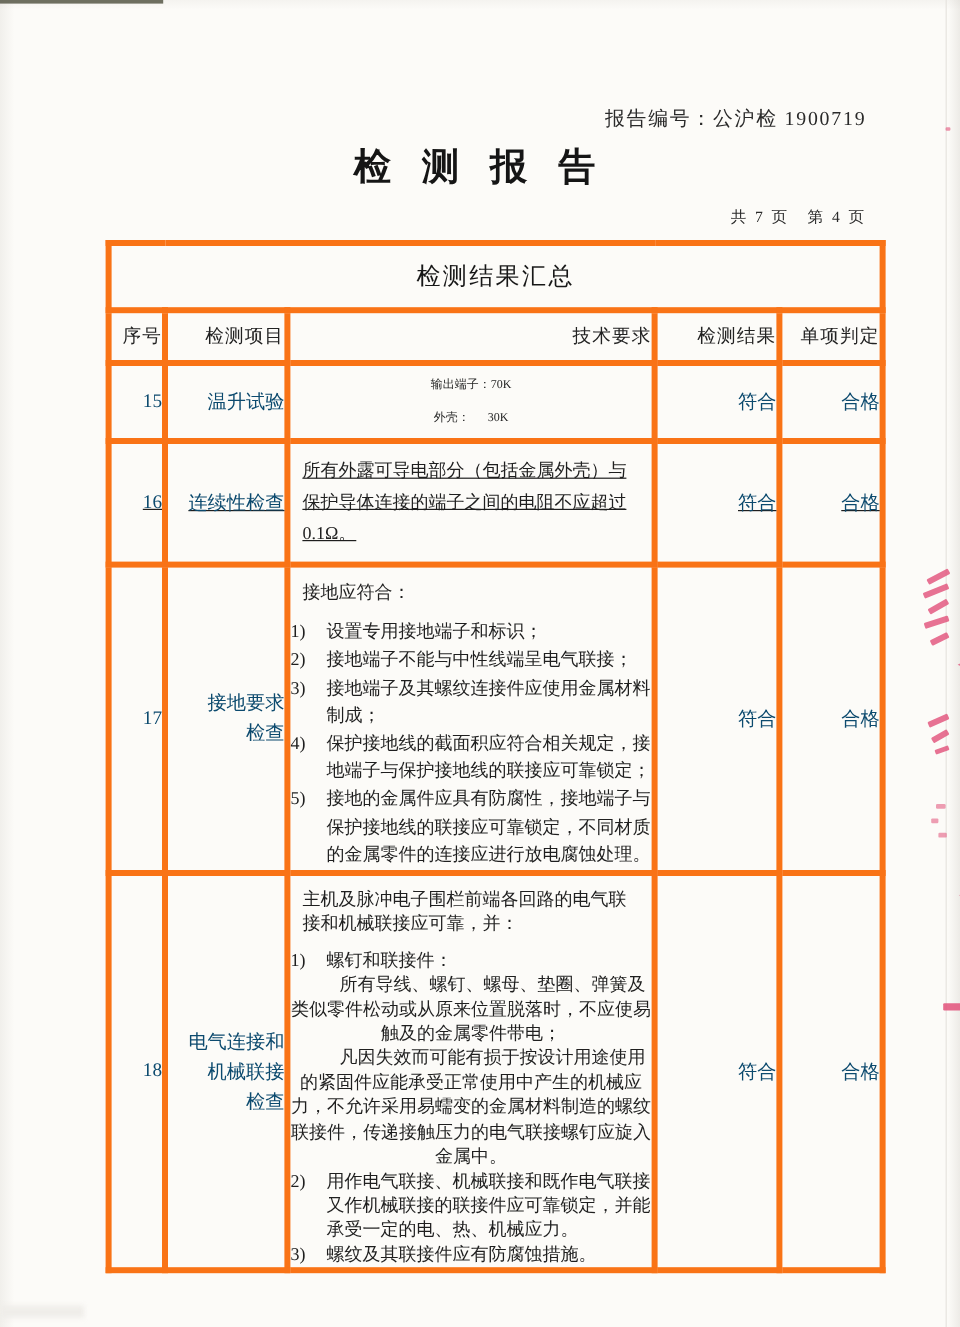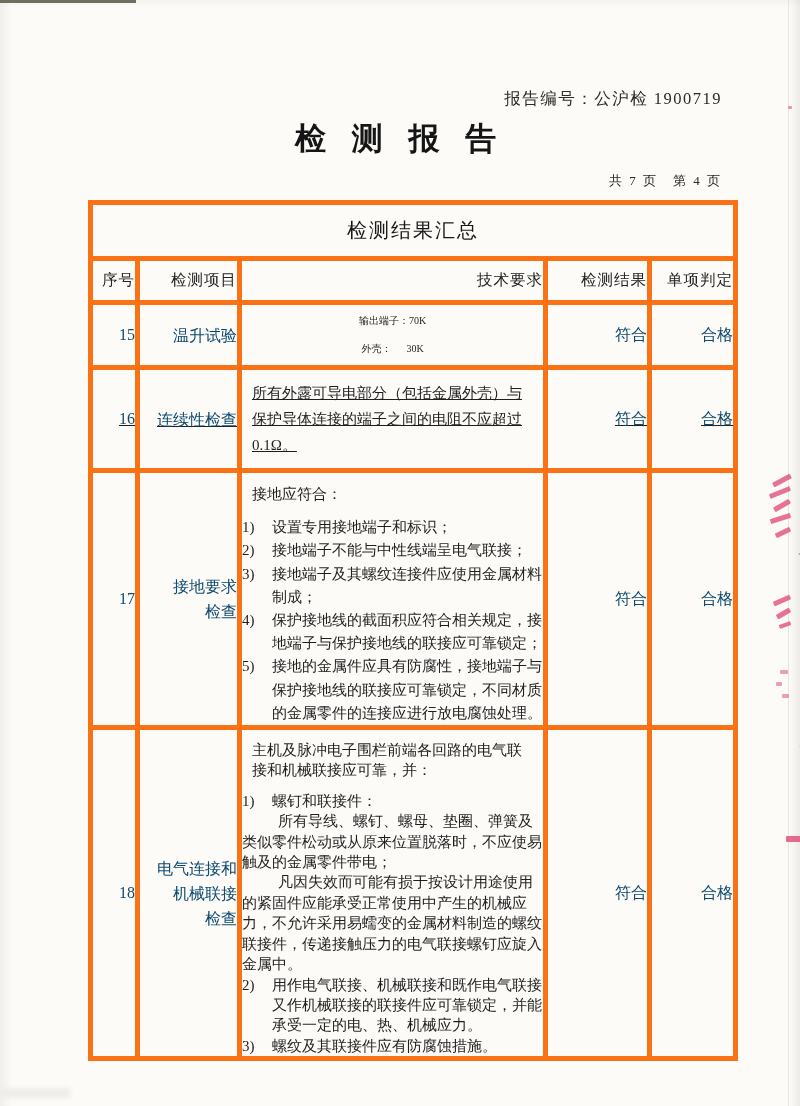--- a/index.html
+++ b/index.html
@@ -41,21 +41,21 @@
 
   .req-centered{text-align:center;}
   .req-centered .cline{display:block;line-height:28px;font-size:10px;white-space:pre;}
   .reqwrap{line-height:26px;}
   .row-2 .reqwrap{line-height:23.2px;}
   .row-3 .reqwrap{line-height:20.4px;}
   .req-plain{margin:10px;}
   .req-item{display:flex;margin:0;}
   .req-item .marker{flex:0 0 30px;}
   .req-item .itext{flex:1;}
-  .req-tpara{margin:0;text-indent:2.4em;}
+  .req-tpara{margin:0;text-indent:2.4em;text-align:center;}
 
   
   .stamp{position:absolute;pointer-events:none;}
   .stamp .bar{position:absolute;background:var(--stamp);border-radius:1px;}
   .frag{filter:blur(.6px);opacity:.8;}
   .tri{width:0;height:0;position:absolute;opacity:.75;filter:blur(.4px);}
 </style>
 </head>
 <body style="--stamp: #e2517a;">
 

